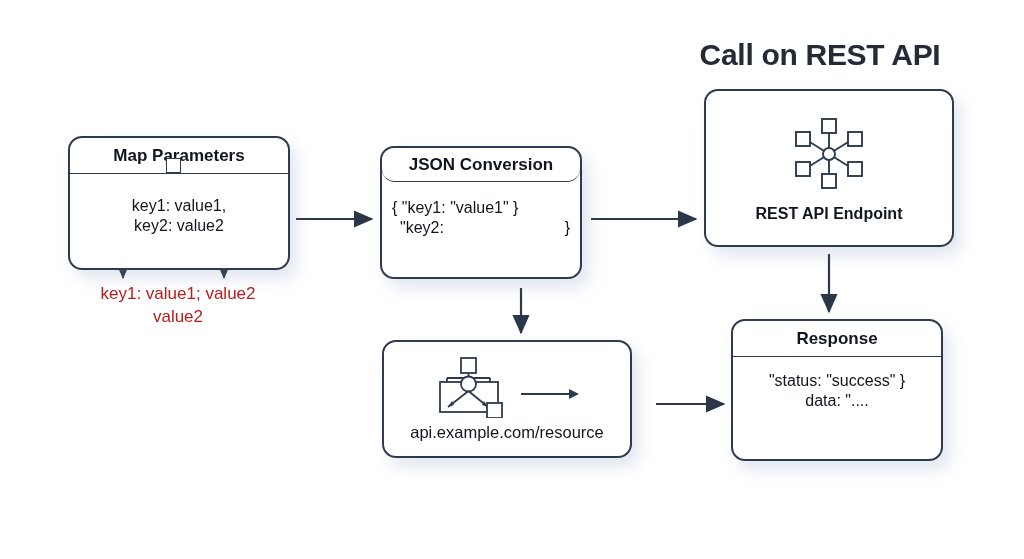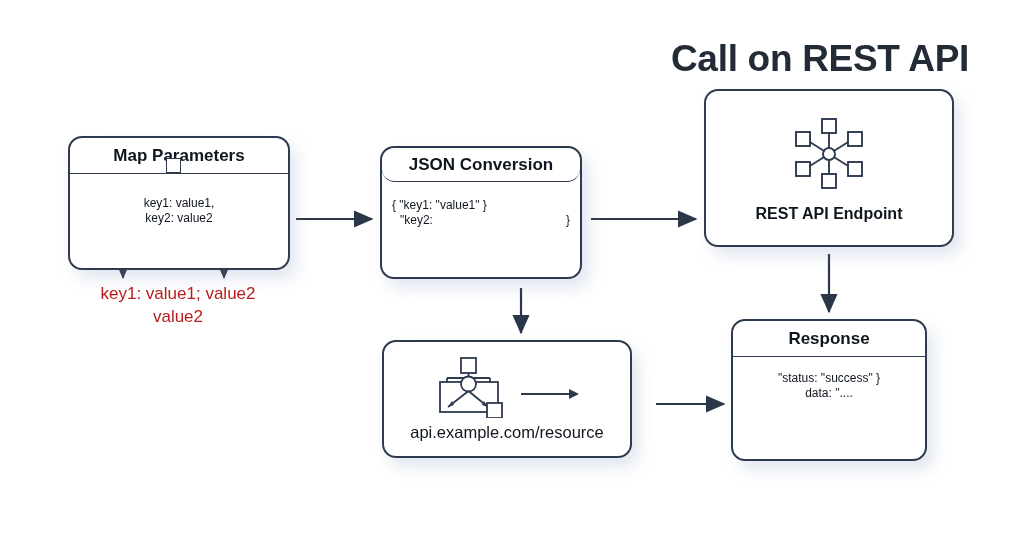--- a/index.html
+++ b/index.html
@@ -21,21 +21,21 @@
     width: 1024px;
     height: 559px;
   }
   
   .diagram-title {
     position: absolute;
     left: 670px;
     top: 38px;
     width: 300px;
     text-align: center;
-    font-size: 37px;
+    font-size: 30px;
     font-weight: bold;
     letter-spacing: -0.3px;
     color: #232b37;
     white-space: nowrap;
   }
   
   .node {
     position: absolute;
     background: #ffffff;
     border: 2px solid #2e3a4e;
@@ -47,21 +47,21 @@
     text-align: center;
     font-size: 17px;
     font-weight: bold;
     color: #10161f;
     border-bottom: 1.6px solid #2e3a4e;
     line-height: 1;
     padding: 9px 0 9px 0;
   }
   .node-body {
     text-align: center;
-    font-size: 12px;
+    font-size: 16px;
     color: #10161f;
     line-height: 1.28;
     padding-top: 10px;
     position: relative;
   }
   .node-body .row {
     white-space: pre;
   }
   
   #box-map-parameters {
@@ -131,21 +131,21 @@
   .api-icon-wrap {
     display: flex;
     align-items: center;
     justify-content: center;
     padding-top: 14px;
   }
 
   #box-response {
     left: 731px;
     top: 319px;
-    width: 196px;
+    width: 212px;
     height: 142px;
   }
   #box-response .node-body { padding-top: 14px; }
 
   
   .mini-square {
     position: absolute;
     width: 13px;
     height: 13px;
     border: 1.6px solid #2e3a4e;

